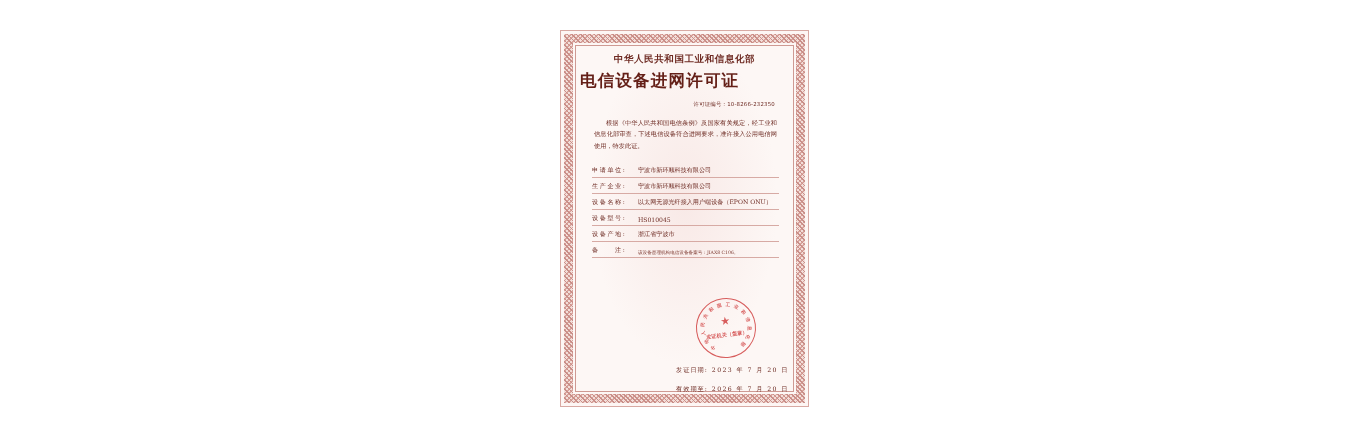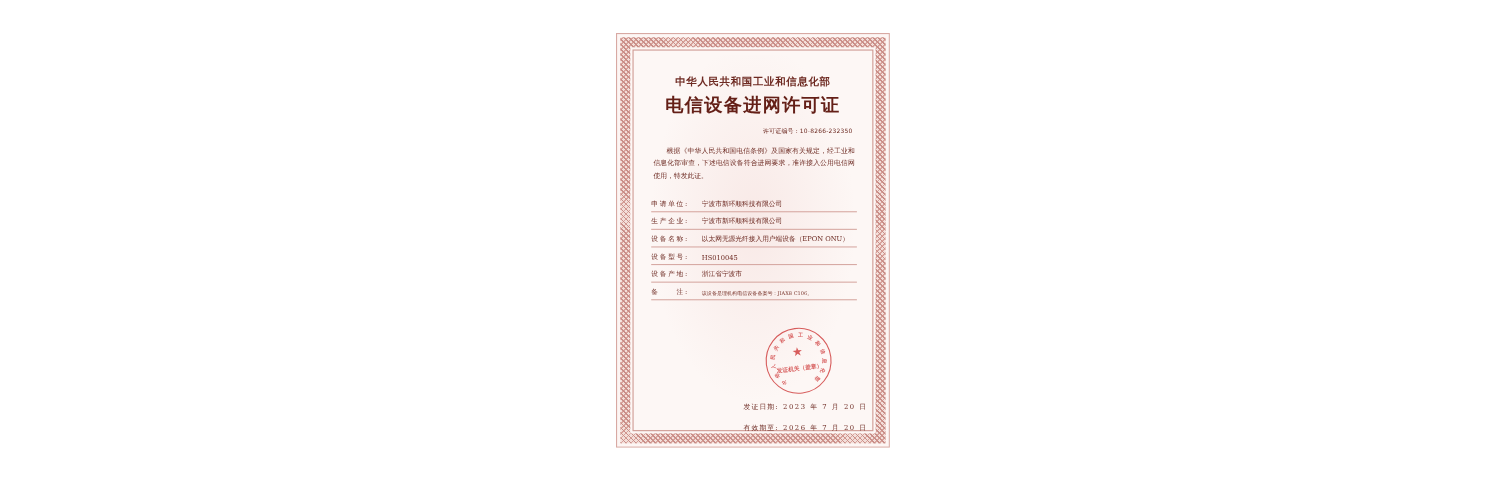--- a/index.html
+++ b/index.html
@@ -81,27 +81,26 @@
     right: 20px;
     bottom: 20px;
     color: #7a2b22;
   }
 
   .ministry-line {
     text-align: center;
     font-size: 9.5px;
     letter-spacing: 0.6px;
     color: #6e2a22;
-    margin-top: 18px;
+    margin-top: 3px;
     font-family: "DejaVu Serif", serif;
     font-weight: bold;
   }
 
   .cert-title {
-    text-align: center;
     font-size: 16.5px;
     font-weight: bold;
     letter-spacing: 1.2px;
     color: #641f17;
     margin-top: 4px;
     font-family: "DejaVu Serif", serif;
   }
 
   .cert-no {
     text-align: right;

